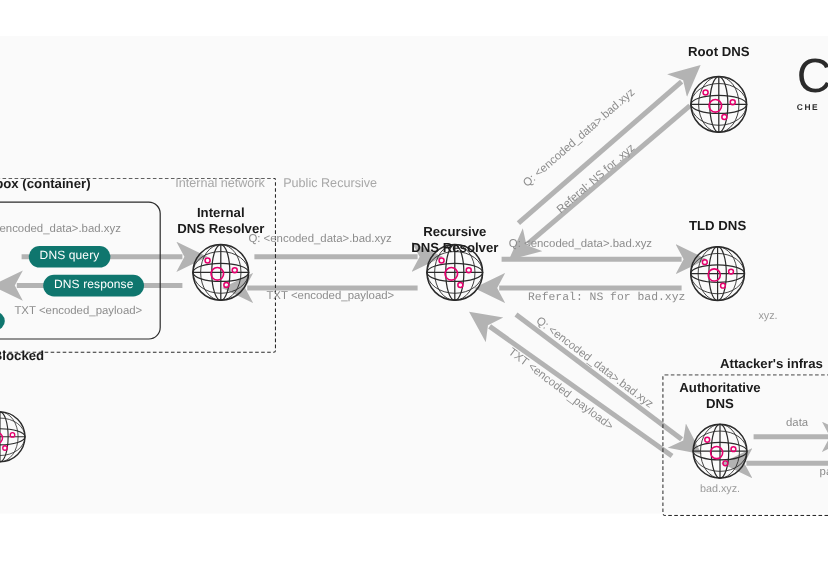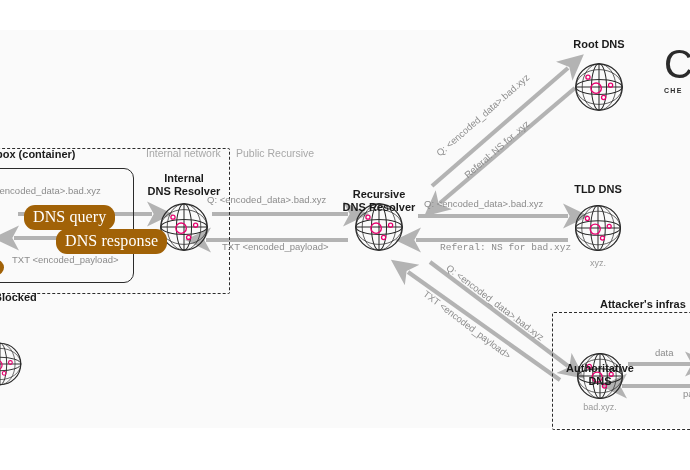--- a/index.html
+++ b/index.html
@@ -55,24 +55,24 @@
     font-size: 9.5px;
     color: #8c8c8c;
   }
   .sub-label {
     font-size: 9px;
     color: #9a9a9a;
     text-align: center;
   }
   .badge {
     position: absolute;
-    background: #a16207;
+    background: #0f766e;
     color: #ffffff;
-    font-size: 16px;
-    font-family: Liberation Serif, serif;
+    font-size: 10px;
+    font-family: Liberation Sans, sans-serif;
     padding: 3px 9px 4px 9px;
     border-radius: 11px;
     white-space: nowrap;
     letter-spacing: .1px;
   }
   .rot-wrap { position: absolute; }
   .rot-wrap .flow-label { position: static; display: block; }
 
   
   .box-dashed {
@@ -193,23 +193,23 @@
   </div>
 
   <div class="lbl node-title" style="left:329px; top:188px; width:100px;">
     <div>Recursive</div>
     <div>DNS Resolver</div>
   </div>
 
   <div class="lbl node-title" style="left:549px; top:38px; width:100px;">Root DNS</div>
 
   <div class="lbl node-title" style="left:548px; top:183px; width:100px;">TLD DNS</div>
-  <div class="lbl sub-label" style="left:548px; top:258px; width:100px;">xyz.</div>
-
-  <div class="lbl node-title" style="left:550px; top:318px; width:100px;margin-top:44px;">
+  <div class="lbl sub-label" style="left:548px; top:258px; width:100px;text-align:right;">xyz.</div>
+
+  <div class="lbl node-title" style="left:550px; top:318px; width:100px;">
     <div>Authoritative</div>
     <div>DNS</div>
   </div>
   <div class="lbl sub-label" style="left:550px; top:402px; width:100px;">bad.xyz.</div>
 
   <div class="lbl sub-label" style="left:-16px; top:392px; width:40px; text-align:left;">net</div>
 
   <div class="lbl flow-label" style="left:-6px; top:186px;">&lt;encoded_data&gt;.bad.xyz</div>
 
   <div class="lbl flow-label" style="left:12px; top:255px;">TXT &lt;encoded_payload&gt;</div>
@@ -232,21 +232,21 @@
     <span class="flow-label">Q: &lt;encoded_data&gt;.bad.xyz</span>
   </div>
   <div class="rot-wrap" style="left:428px; top:288px; transform:rotate(37deg); transform-origin:0 0;">
     <span class="flow-label">TXT &lt;encoded_payload&gt;</span>
   </div>
 
   <div class="lbl flow-label" style="left:655px; top:348px;">data</div>
   <div class="lbl flow-label" style="left:647px; top:389px;margin-left:36px;">payload</div>
 
   <div class="badge" style="left:24px; top:205px;">DNS query</div>
-  <div class="badge" style="left:56px; top:229px;">DNS response</div>
+  <div class="badge" style="left:36px; top:229px;">DNS response</div>
 
   <div class="badge" style="left:-26px; top:260px; width:30px; height:15px; padding:0;"></div>
 
   <div id="logo" style="left:664px; top:44px;">
     <div class="logo-c">C</div>
     <div class="logo-sub">CHE</div>
   </div>
 </div>
 
 </body></html>

